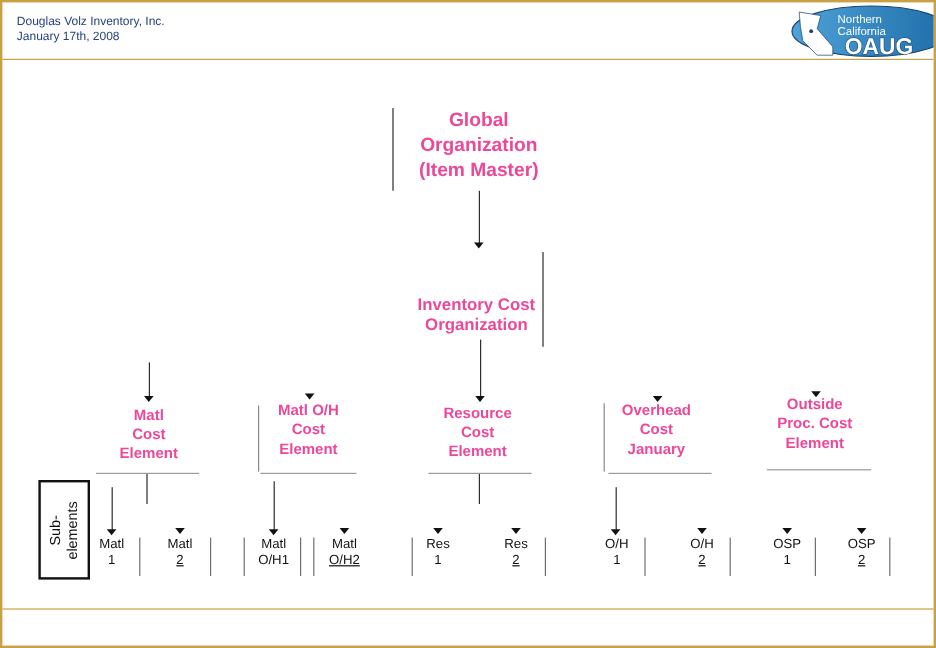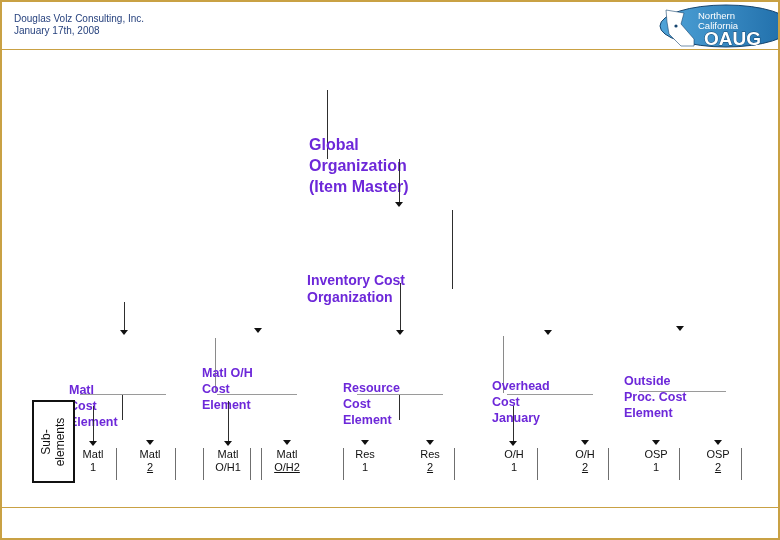--- a/index.html
+++ b/index.html
@@ -5,21 +5,21 @@
   html,body{margin:0;padding:0;background:#9a9a9a;}
   .slide{position:relative;width:780px;height:540px;background:#fff;box-sizing:border-box;
          border:2px solid var(--gold,#C9A144);overflow:hidden;
          font-family:"Liberation Sans",sans-serif;}
   .rule{position:absolute;left:0;width:100%;height:1px;background:var(--gold,#C9A144);}
   .hdr{position:absolute;top:11px;left:12px;font-size:10px;line-height:12px;
        color:var(--navy,#27427E);white-space:pre-line;}
   .logo{position:absolute;left:650px;top:2px;width:140px;height:45px;}
   .title{position:absolute;top:64px;left:38px;font-size:26px;letter-spacing:.5px;
          color:var(--title,#1C43AE);}
-  .node{position:absolute;color:#6d28d9;font-weight:bold;white-space:pre-line;margin-top:44px;}
+  .node{position:absolute;color:#ec4899;font-weight:bold;text-align:center;white-space:pre-line;}
   .root{font-size:16px;line-height:21px;}
   .lvl2{font-size:14px;line-height:17px;}
   .ce{font-size:12.5px;line-height:16px;}
   .sub{position:absolute;width:70px;font-size:11px;line-height:13px;color:#111;text-align:center;}
   .sub span{display:block;}
   .sub .u2.u{text-decoration:underline;}
   .vl{position:absolute;width:1px;background:#2e2e2e;}
   .vl.light{background:#8a8a8a;}
   .ul{position:absolute;height:1px;background:#9a9a9a;}
   .sep{position:absolute;width:1px;height:32px;top:446px;background:#6f6f6f;}
@@ -29,21 +29,21 @@
            box-sizing:border-box;display:flex;align-items:center;justify-content:center;background:#fff;}
   .sidebox span{transform:rotate(-90deg);font-size:12px;line-height:14px;color:#111;
                 text-align:center;white-space:pre-line;}
   .footer-text{position:absolute;top:512px;left:492px;font-size:10.5px;color:var(--navy,#27427E);}
 </style>
 </head>
 <body>
 
 <div class="slide">
 
-  <div class="hdr"><span>Douglas Volz Consulting, Inc.</span><br><span>January 17th, 2008</span></div>
+  <div class="hdr"><span>Douglas Volz Inventory, Inc.</span><br><span>January 17th, 2008</span></div>
 
   <svg class="logo" viewBox="0 0 140 45" xmlns="http://www.w3.org/2000/svg">
     <defs>
       <linearGradient id="lg" x1="0" y1="0" x2="1" y2="0">
         <stop offset="0" stop-color="#4FA3D8"></stop>
           <stop offset="1" stop-color="#1E6CA8"></stop>
       </linearGradient>
     </defs>
     <ellipse cx="74" cy="22" rx="66" ry="21" fill="url(#lg)" stroke="#16456F" stroke-width="1"></ellipse>
     <path d="M14,6 L32,9 L29,20 L42,35 L42,42 L29,42 L17,30 L15,18 Z" fill="#fff" stroke="#16456F" stroke-width="0.6"></path>
@@ -56,38 +56,38 @@
   <i class="rule" style="top:47px"></i>
 
 
   <i class="vl" style="left:325px;top:88px;height:69px"></i>
   <div class="node root" style="left:307px;top:88px;width:180px">Global
 Organization
 (Item Master)</div>
   <i class="vl" style="left:397px;top:157px;height:44px"></i>
   <i class="ah" style="left:393px;top:200px"></i>
 
-  <div class="node lvl2" style="left:305px;top:226px;width:180px">Inventory Cost
+  <div class="node lvl2" style="left:305px;top:243px;width:180px">Inventory Cost
 Organization</div>
   <i class="vl" style="left:450px;top:208px;height:79px"></i>
 
   <i class="vl" style="left:122px;top:300px;height:29px"></i>
   <i class="ah" style="left:118px;top:328px"></i>
   <i class="ah" style="left:252px;top:326px"></i>
   <i class="vl" style="left:398px;top:281px;height:48px"></i>
   <i class="ah" style="left:394px;top:328px"></i>
   <i class="ah" style="left:542px;top:328px"></i>
   <i class="ah" style="left:674px;top:324px"></i>
 
   <i class="vl light" style="left:213px;top:336px;height:55px"></i>
   <i class="vl light" style="left:501px;top:334px;height:57px"></i>
   <div class="node ce" style="left:67px;top:336px;width:110px">Matl
 Cost
 Element</div>
-  <div class="node ce" style="left:200px;top:319px;width:110px">Matl O/H
+  <div class="node ce" style="left:200px;top:332px;width:110px">Matl O/H
 Cost
 Element</div>
   <div class="node ce" style="left:341px;top:334px;width:110px">Resource
 Cost
 Element</div>
   <div class="node ce" style="left:490px;top:332px;width:110px">Overhead
 Cost
 January</div>
   <div class="node ce" style="left:622px;top:327px;width:110px">Outside
 Proc. Cost

